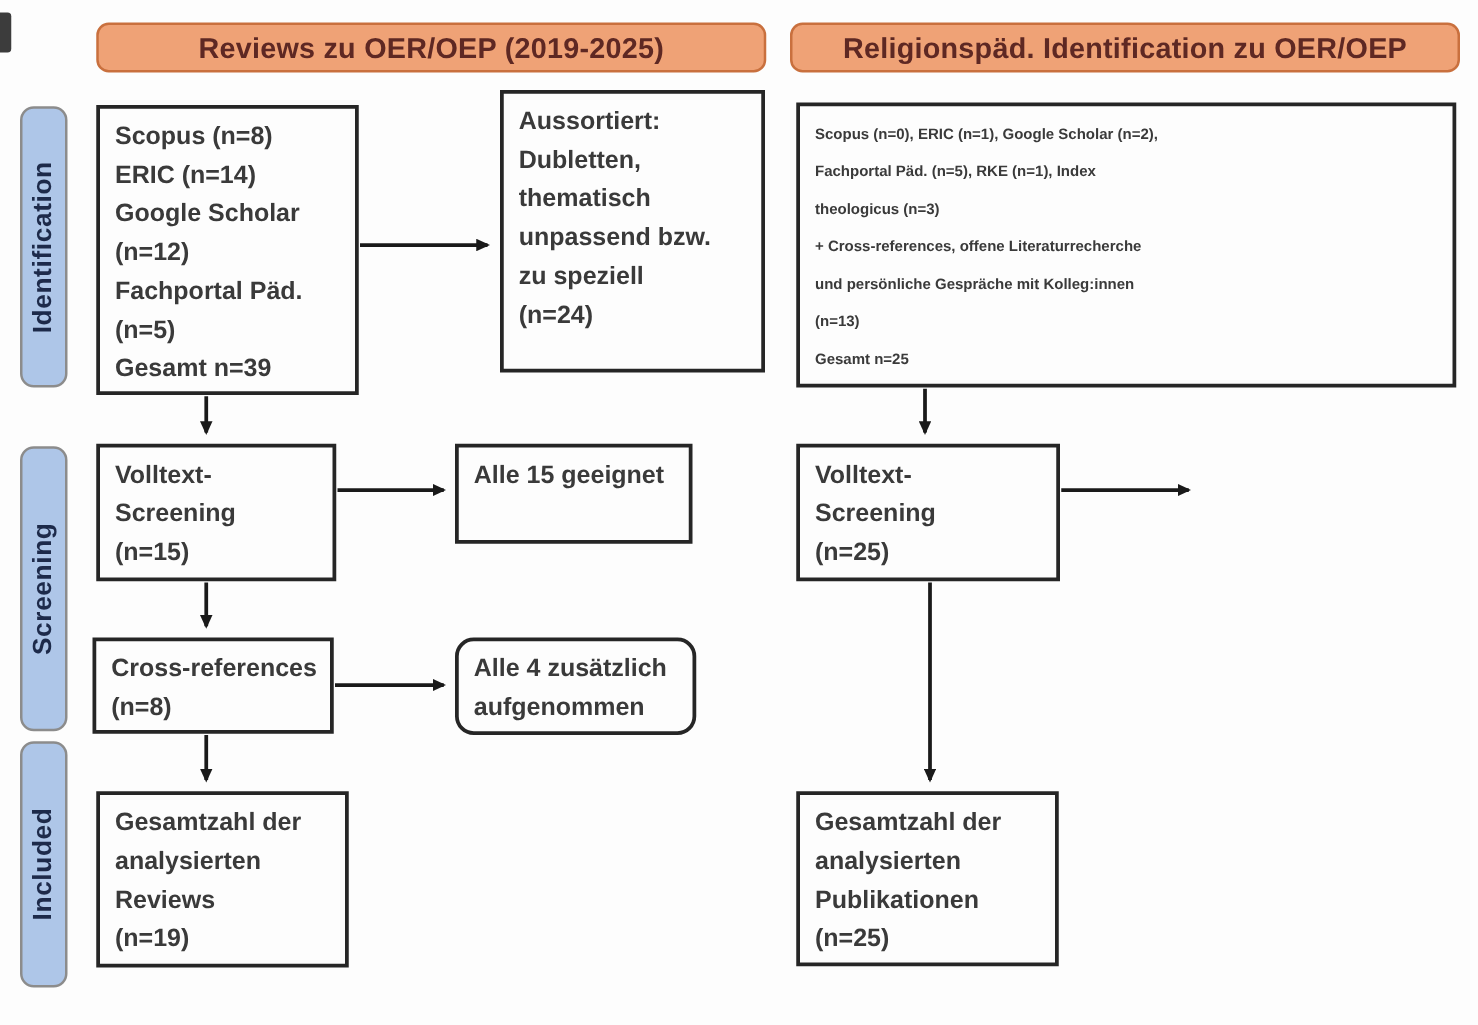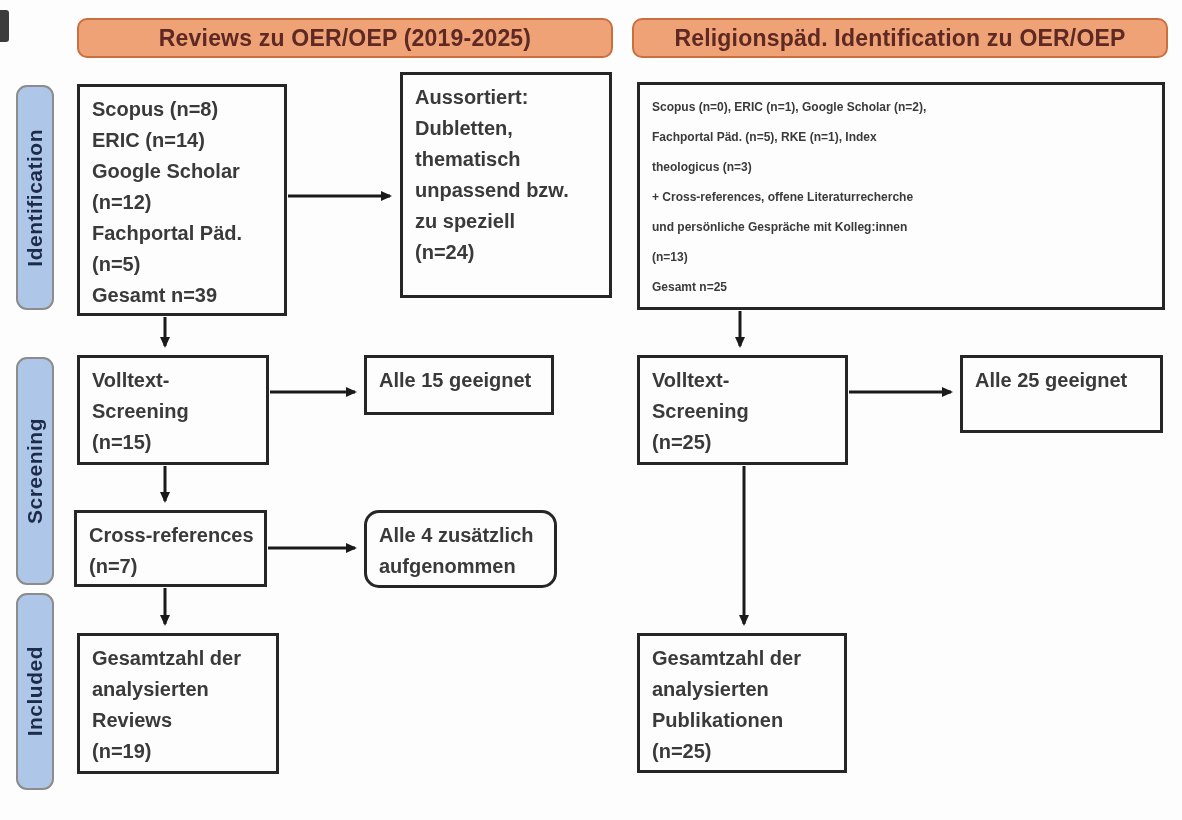--- a/index.html
+++ b/index.html
@@ -77,21 +77,21 @@
     padding: 7px 10px 4px 12px;
   }
   .fbox .txt {
     white-space: pre-line;
     font-size: 20px;
     line-height: 31px;
   }
   .box-left-sources          { left: 77px;  top: 84px;  width: 210px; height: 232px; }
   .box-left-excluded         { left: 400px; top: 72px;  width: 212px; height: 226px; }
   .box-left-fulltext         { left: 77px;  top: 355px; width: 192px; height: 110px; }
-  .box-left-fulltext-result  { left: 364px; top: 355px; width: 190px; height: 60px; padding-left: 12px;  }
+  .box-left-fulltext-result  { left: 364px; top: 355px; width: 190px; height: 80px; padding-left: 12px;  }
   .box-left-crossref         { left: 74px;  top: 510px; width: 193px; height: 77px;  }
   .box-left-crossref-result  { left: 364px; top: 510px; width: 193px; height: 78px; border-radius: 15px;  }
   .box-left-included         { left: 77px;  top: 633px; width: 202px; height: 141px; }
 
   .box-right-sources         { left: 637px; top: 82px;  width: 528px; height: 228px; }
   .box-right-sources .txt    { font-size: 12px; line-height: 30px; }
   .box-right-fulltext        { left: 637px; top: 355px; width: 211px; height: 110px; }
   .box-right-fulltext-result { left: 960px; top: 355px; width: 203px; height: 78px;  }
   .box-right-included        { left: 637px; top: 633px; width: 210px; height: 140px; }
 
@@ -148,21 +148,21 @@
   <div class="fbox box-left-fulltext">
     <div class="txt">Volltext-
 Screening
 (n=15)</div>
   </div>
   <div class="fbox box-left-fulltext-result">
     <div class="txt">Alle 15 geeignet</div>
   </div>
   <div class="fbox box-left-crossref">
     <div class="txt">Cross-references
-(n=7)</div>
+(n=8)</div>
   </div>
   <div class="fbox box-left-crossref-result">
     <div class="txt">Alle 4 zusätzlich
 aufgenommen</div>
   </div>
   <div class="fbox box-left-included">
     <div class="txt">Gesamtzahl der
 analysierten
 Reviews
 (n=19)</div>
@@ -175,23 +175,20 @@
 + Cross-references, offene Literaturrecherche
 und persönliche Gespräche mit Kolleg:innen
 (n=13)
 Gesamt n=25</div>
   </div>
   <div class="fbox box-right-fulltext">
     <div class="txt">Volltext-
 Screening
 (n=25)</div>
   </div>
-  <div class="fbox box-right-fulltext-result">
-    <div class="txt">Alle 25 geeignet</div>
-  </div>
   <div class="fbox box-right-included">
     <div class="txt">Gesamtzahl der
 analysierten
 Publikationen
 (n=25)</div>
   </div>
 
   <svg class="arrows" viewBox="0 0 1182 820" xmlns="http://www.w3.org/2000/svg">
     <defs>
       <marker id="ah" markerWidth="11" markerHeight="10" refX="9" refY="5" orient="auto" markerUnits="userSpaceOnUse">

